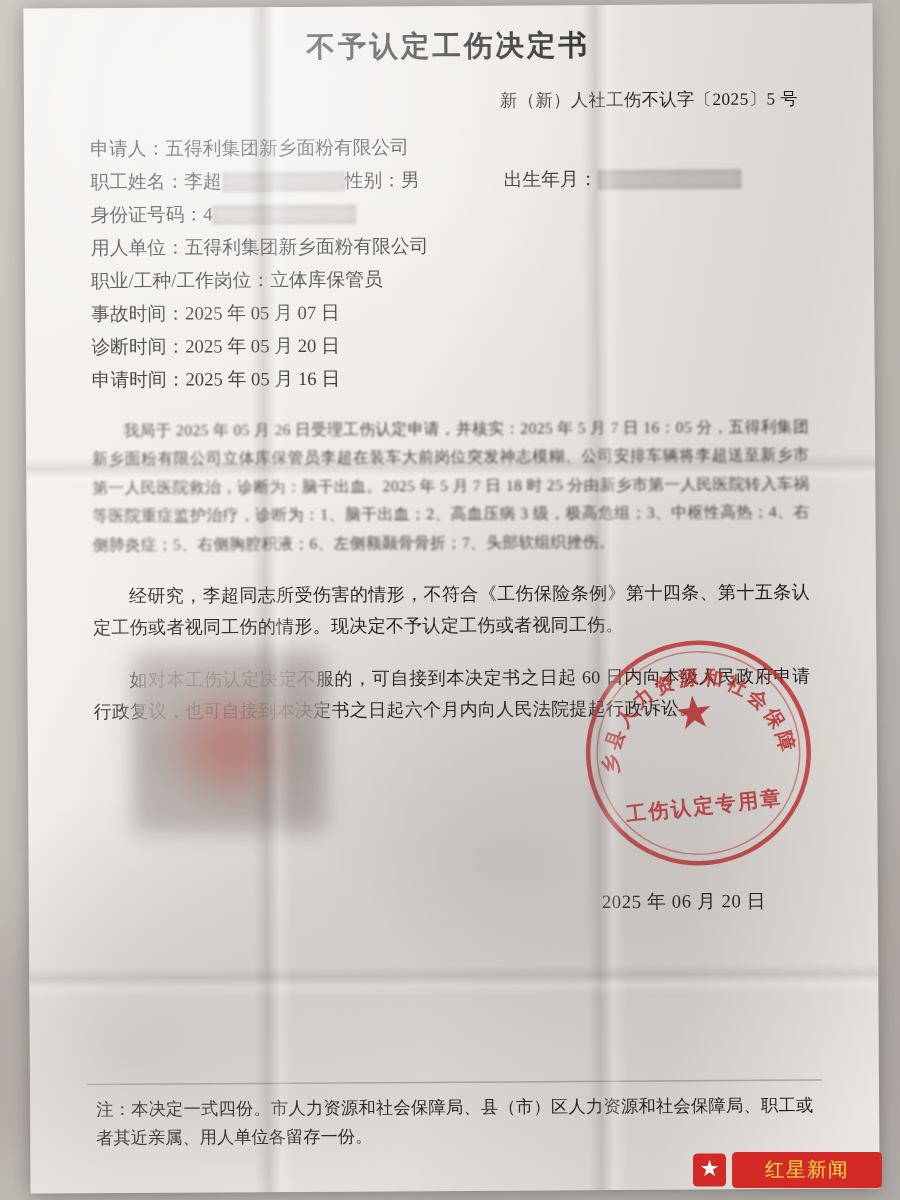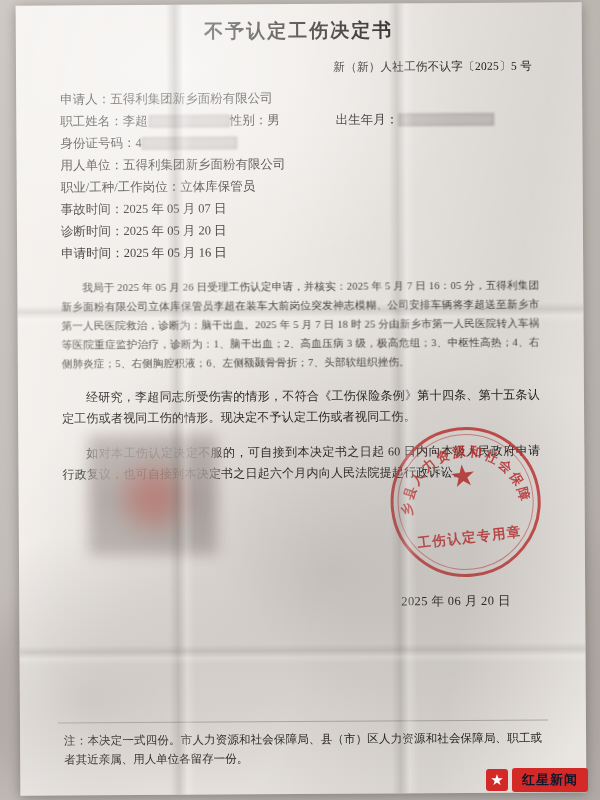--- a/index.html
+++ b/index.html
@@ -244,24 +244,24 @@
     width: 22px; height: 22px;
     background: #d32a27;
     border-radius: 3px;
     color: #fff;
     font-size: 15px;
     line-height: 22px;
     text-align: center;
   }
   .watermark .wm-text {
     background: #d32a27;
-    color: #0f172a;
+    color: #fde047;
     font-size: 13px;
-    font-weight: bold;
-    padding: 3px 10px;
+    font-weight: normal;
+    padding: 3px 22px;
     border-radius: 3px;
     letter-spacing: 1px;
   }
 </style>
 </head>
 <body>
 
 <div id="stage">
 
   <div class="bg-blotch bg1"></div>

